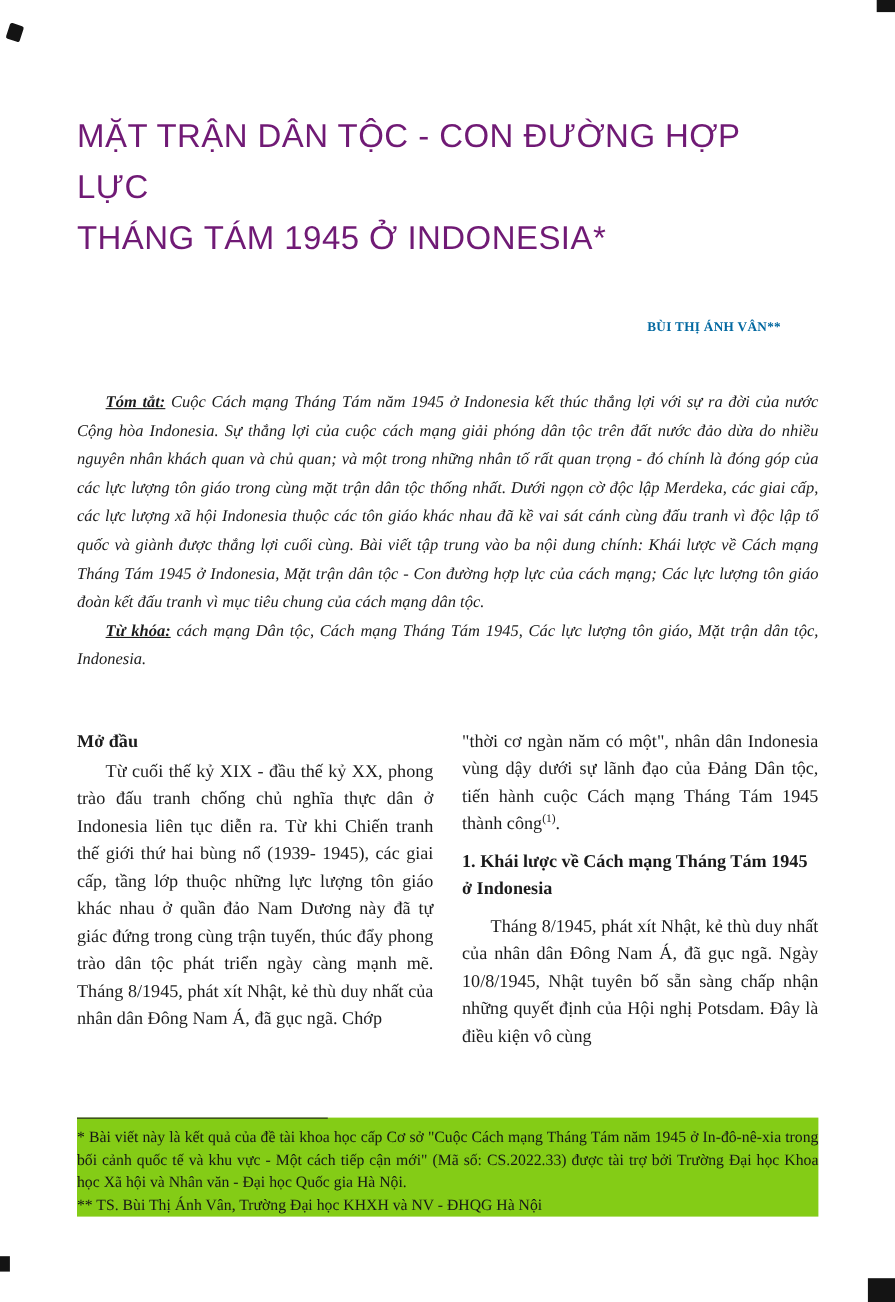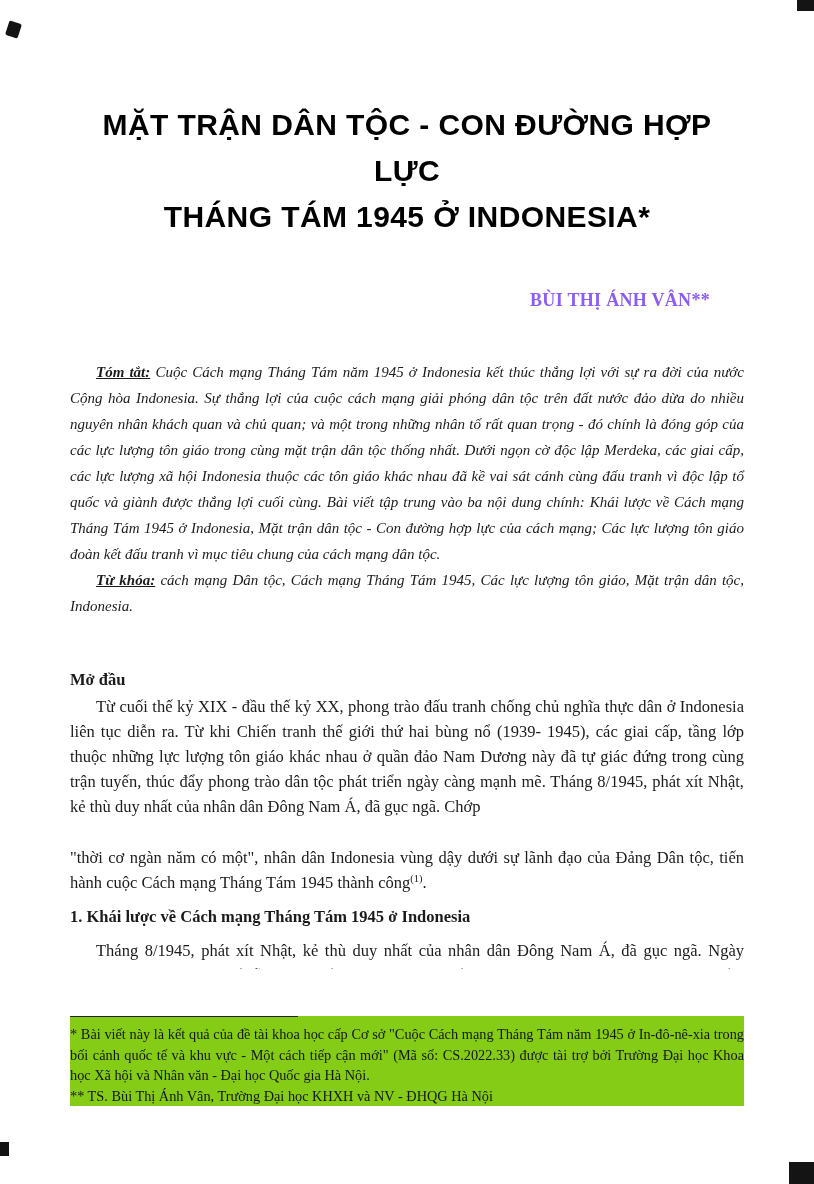--- a/index.html
+++ b/index.html
@@ -8,58 +8,57 @@
     position:relative;
     width:814px; height:1184px;
     background:#ffffff;
     padding:0 70px;
     font-family:"Liberation Serif", serif;
     color:#1b1b1b;
     overflow:hidden;
   }
   .title {
     padding-top:102px;
-    text-align:center;
+    text-align:left;
     font-family:"Liberation Sans", sans-serif;
-    font-weight:700;
+    font-weight:400;
     font-size:30px;
     line-height:46px;
     letter-spacing:0.4px;
-    color:#000000;
+    color:#701a75;
   }
   .title-line { display:block; }
   .author {
     margin-top:50px;
     text-align:right;
     padding-right:34px;
     font-weight:700;
-    font-size:18px;
+    font-size:12px;
     letter-spacing:0.3px;
-    color:#8b5cf6;
+    color:#0369a1;
   }
   .abstract, .keywords {
     font-style:italic;
     font-size:15px;
     line-height:26px;
     text-align:justify;
     text-indent:26px;
   }
   .abstract { margin-top:48px; }
   .keywords { margin-top:0; }
   .lead { font-weight:700; text-decoration:underline; }
   .columns {
     display:flex;
     gap:26px;
     margin-top:48px;
     font-size:16.5px;
     line-height:25px;
     text-align:justify;
     height:302px;
     overflow:hidden;
-    flex-direction:column;
   }
   .col { flex:1 1 0; min-width:0; }
   .col-heading {
     font-size:16.5px;
     font-weight:700;
     line-height:25px;
     margin-bottom:2px;
     text-align:left;
   }
   .col-heading.mid { margin-top:9px; margin-bottom:9px; }

